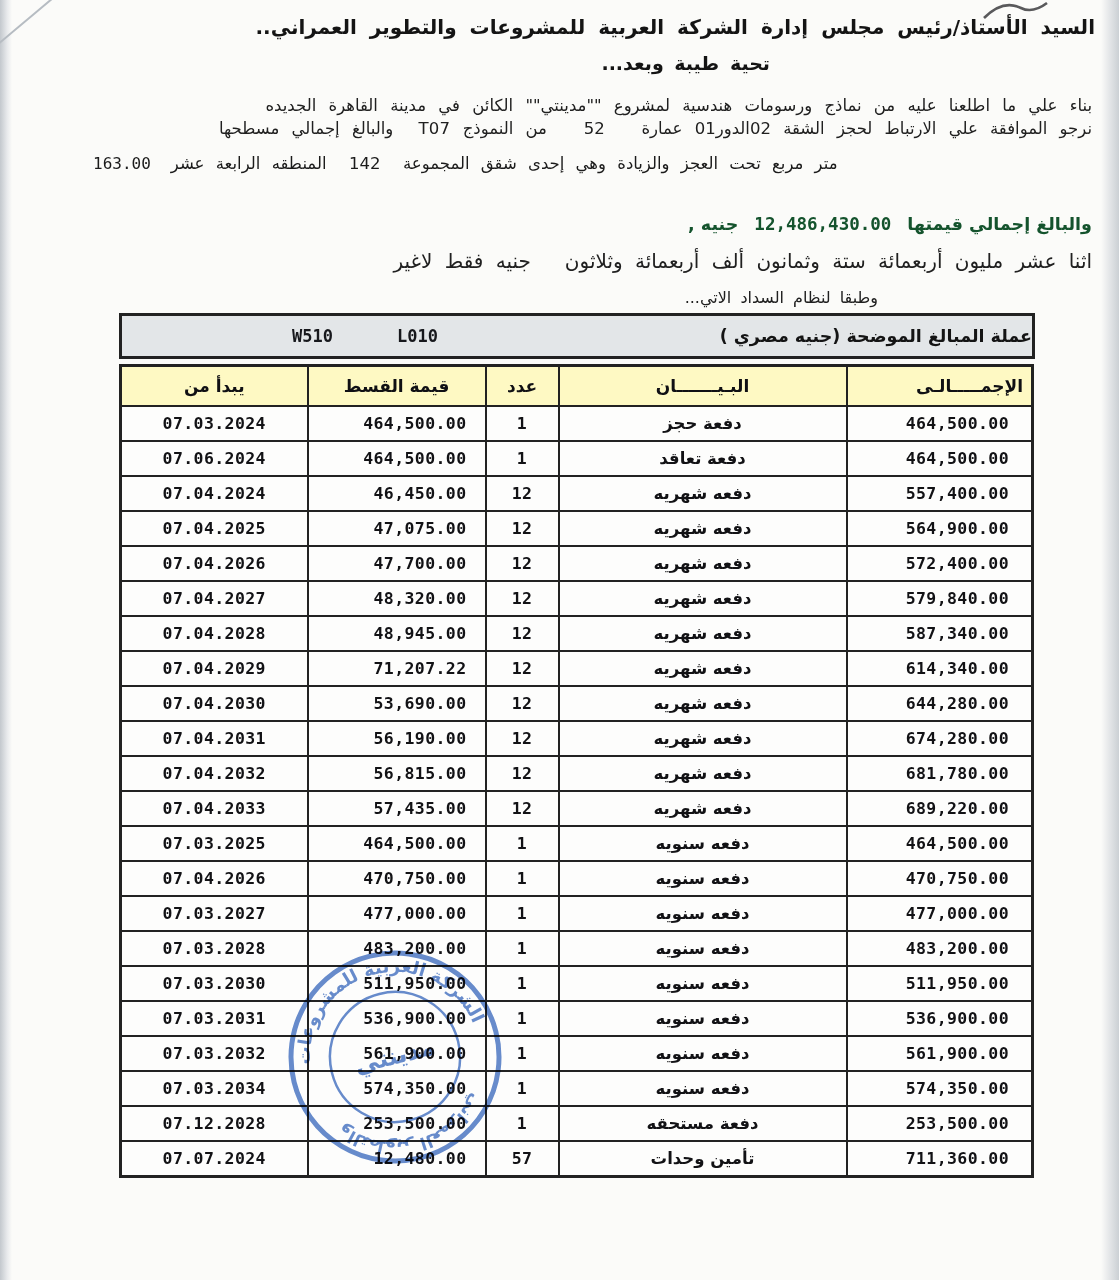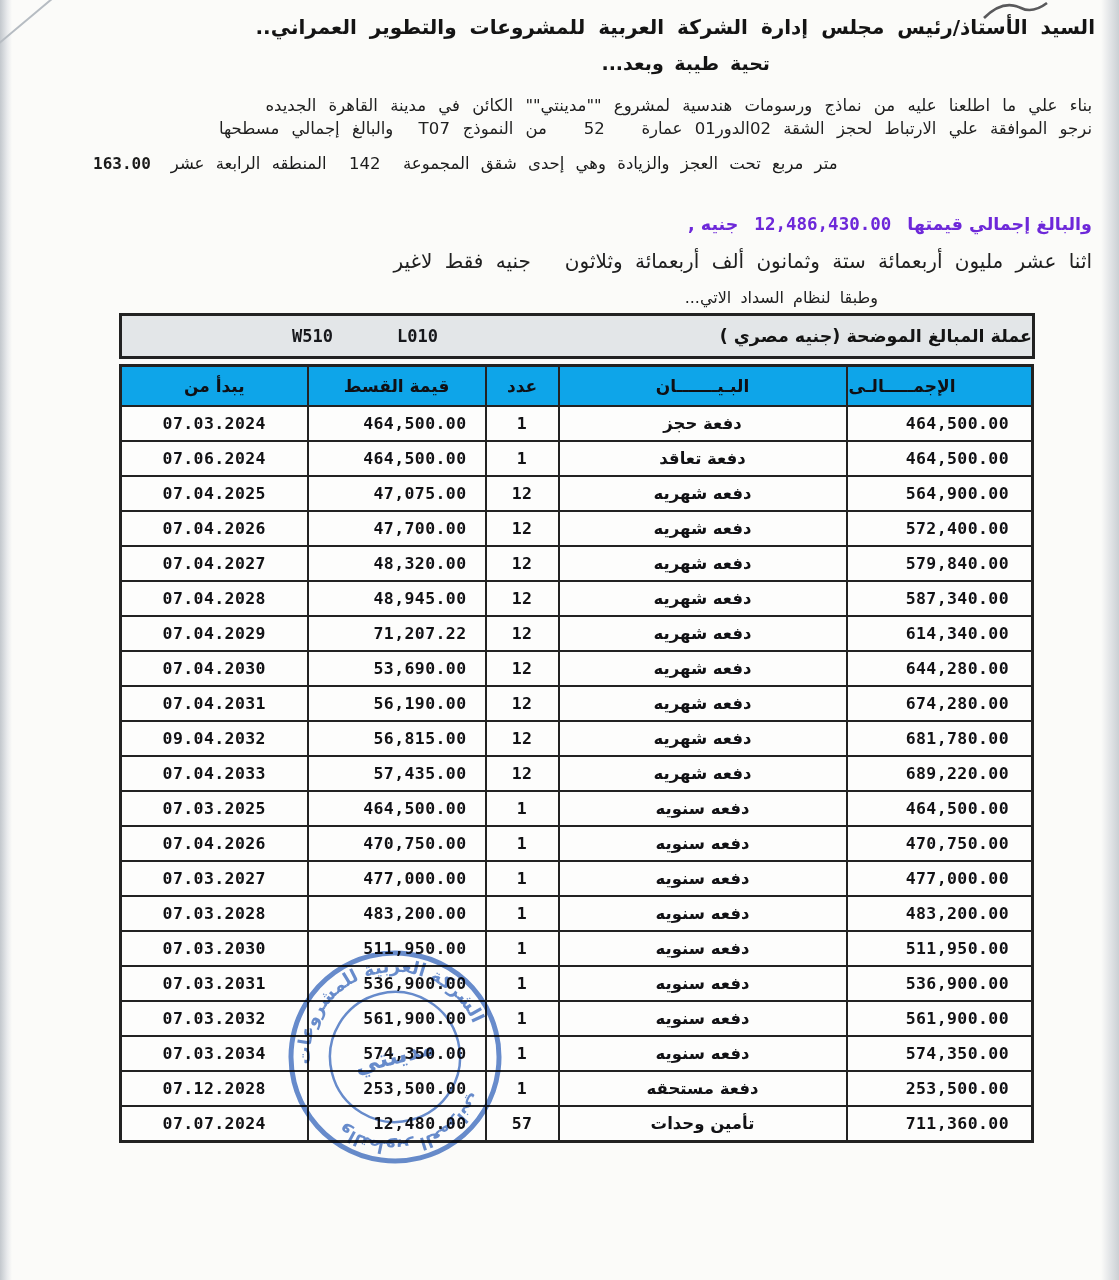--- a/index.html
+++ b/index.html
@@ -19,44 +19,44 @@
 
   
   .line{position:absolute;white-space:nowrap;direction:rtl;}
   .salutation{top:15px;right:24px;font-size:20px;font-weight:bold;
     letter-spacing:.4px;word-spacing:6px;color:#141414;}
   .greeting{top:52px;right:349px;font-size:19px;font-weight:bold;word-spacing:4px;color:#141414;}
   .bodyline{font-size:16.5px;word-spacing:7px;letter-spacing:.3px;color:#202020;}
   .body1{top:96px;right:27px;}
   .body2{top:119px;right:27px;}
   .body3{top:154px;left:93px;direction:ltr;}
-  .area-num{font-family:"DejaVu Sans Mono",monospace;font-weight:bold;font-size:16px;vertical-align:top;}
+  .area-num{font-family:"DejaVu Sans Mono",monospace;font-weight:normal;font-size:16px;vertical-align:top;}
   .area-text{display:inline-block;direction:rtl;margin-left:20px;font-size:16.5px;word-spacing:6px;}
 
-  .total-line{top:214px;right:27px;font-size:17.5px;font-weight:bold;color:#6d28d9;}
+  .total-line{top:214px;right:27px;font-size:17.5px;font-weight:bold;color:#14532d;}
   .total-line .t-num{display:inline-block;direction:ltr;
     font-family:"DejaVu Sans Mono",monospace;font-size:17.5px;margin:0 16px;}
   .words-line{top:249px;right:27px;font-size:20px;word-spacing:6px;color:#202020;}
   .words-gap{display:inline-block;width:34px;}
   .intro-line{top:288px;right:241px;font-size:16px;word-spacing:4px;color:#202020;}
 
   
   .tablewrap{position:absolute;top:313px;left:119px;width:916px;}
   .curbar{box-sizing:border-box;height:46px;border:3px solid #222;background:#e3e6e8;
     display:flex;align-items:center;justify-content:space-between;direction:ltr;margin-bottom:5px;}
   .codes{margin-left:170px;display:flex;gap:64px;
     font-family:"DejaVu Sans Mono",monospace;font-weight:bold;font-size:17px;color:#17181c;}
   .curlabel{direction:rtl;font-weight:bold;font-size:17.5px;padding-left:6px;color:#141414;}
 
   table.sched{width:912px;border-collapse:collapse;table-layout:fixed;direction:ltr;
     border:3px solid #222;}
   .sched th,.sched td{border:2px solid #222;overflow:hidden;}
-  .sched thead th{background:#0ea5e9;height:36px;font-size:17px;font-weight:bold;
+  .sched thead th{background:#fef9c3;height:36px;font-size:17px;font-weight:bold;
     direction:rtl;color:#101014;}
-  .sched thead th.h-total{text-align:left;padding-right:8px;}
+  .sched thead th.h-total{text-align:right;padding-right:8px;}
   .sched tbody td{height:31px;background:#fdfdfc;}
   .num{font-family:"DejaVu Sans Mono",monospace;font-weight:bold;font-size:16.5px;
     letter-spacing:.4px;text-align:center;color:#121215;}
   .cell-inst{text-align:right;padding-right:18px;}
   .cell-tot{text-align:right;padding-right:22px;}
   .ar{font-weight:bold;font-size:16.5px;text-align:center;direction:rtl;color:#121215;}
 
   
   .stamp{position:absolute;left:282px;top:944px;width:226px;height:226px;
     opacity:.78;mix-blend-mode:multiply;transform:rotate(-14deg);pointer-events:none;}
@@ -128,20 +128,27 @@
       <td class="num cell-tot">464,500.00</td>
     </tr>
           <tr>
       <td class="num">07.06.2024</td>
       <td class="num cell-inst">464,500.00</td>
       <td class="num">1</td>
       <td class="ar">دفعة تعاقد</td>
       <td class="num cell-tot">464,500.00</td>
     </tr>
           <tr>
+      <td class="num">07.04.2024</td>
+      <td class="num cell-inst">46,450.00</td>
+      <td class="num">12</td>
+      <td class="ar">دفعه شهريه</td>
+      <td class="num cell-tot">557,400.00</td>
+    </tr>
+          <tr>
       <td class="num">07.04.2025</td>
       <td class="num cell-inst">47,075.00</td>
       <td class="num">12</td>
       <td class="ar">دفعه شهريه</td>
       <td class="num cell-tot">564,900.00</td>
     </tr>
           <tr>
       <td class="num">07.04.2026</td>
       <td class="num cell-inst">47,700.00</td>
       <td class="num">12</td>
@@ -177,21 +184,21 @@
       <td class="num cell-tot">644,280.00</td>
     </tr>
           <tr>
       <td class="num">07.04.2031</td>
       <td class="num cell-inst">56,190.00</td>
       <td class="num">12</td>
       <td class="ar">دفعه شهريه</td>
       <td class="num cell-tot">674,280.00</td>
     </tr>
           <tr>
-      <td class="num">09.04.2032</td>
+      <td class="num">07.04.2032</td>
       <td class="num cell-inst">56,815.00</td>
       <td class="num">12</td>
       <td class="ar">دفعه شهريه</td>
       <td class="num cell-tot">681,780.00</td>
     </tr>
           <tr>
       <td class="num">07.04.2033</td>
       <td class="num cell-inst">57,435.00</td>
       <td class="num">12</td>
       <td class="ar">دفعه شهريه</td>

